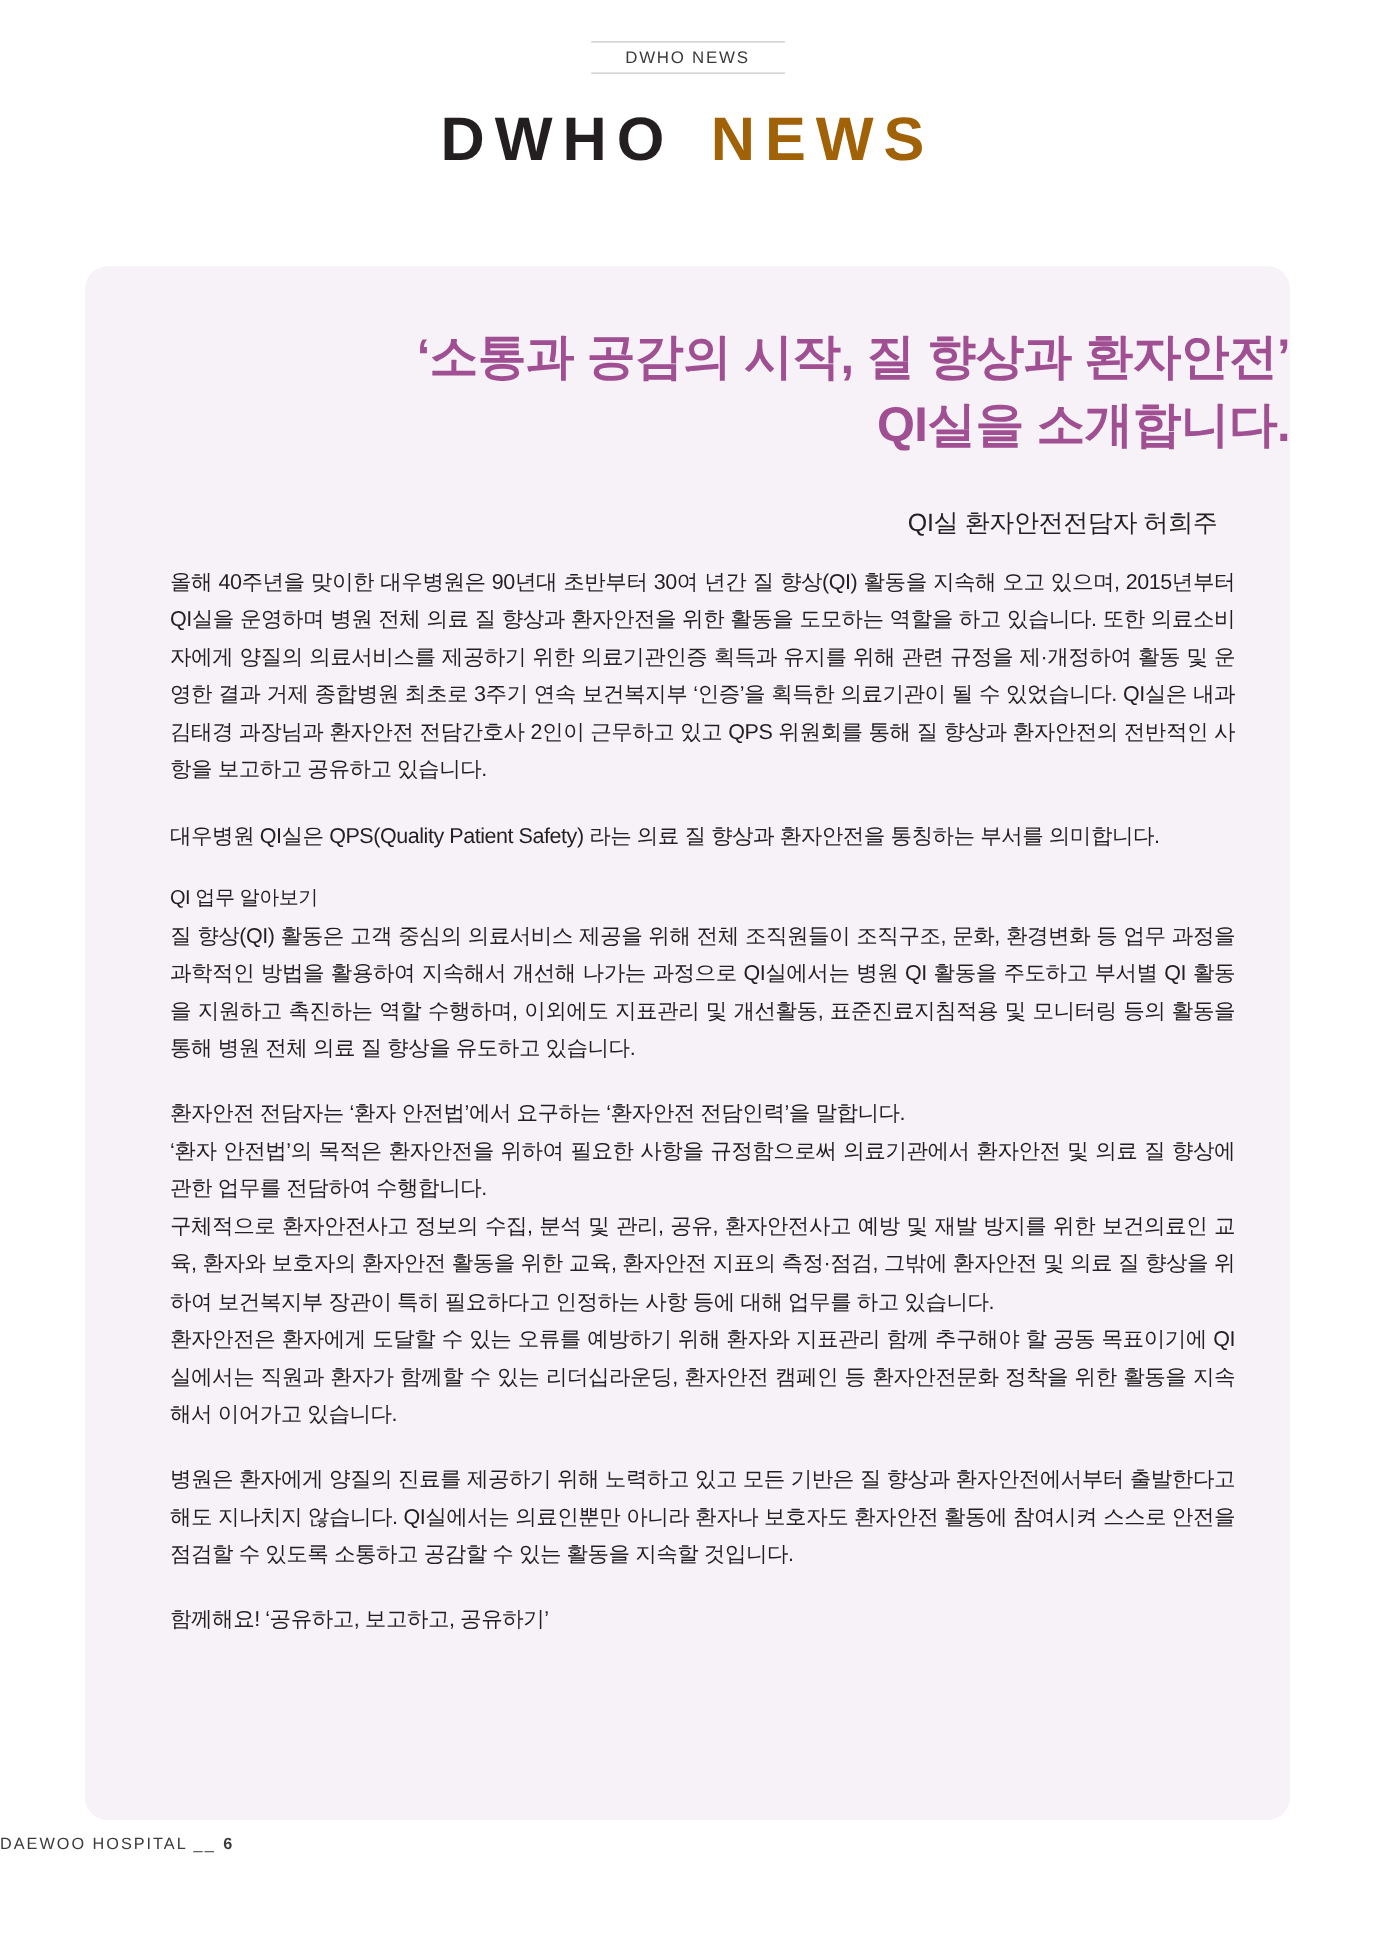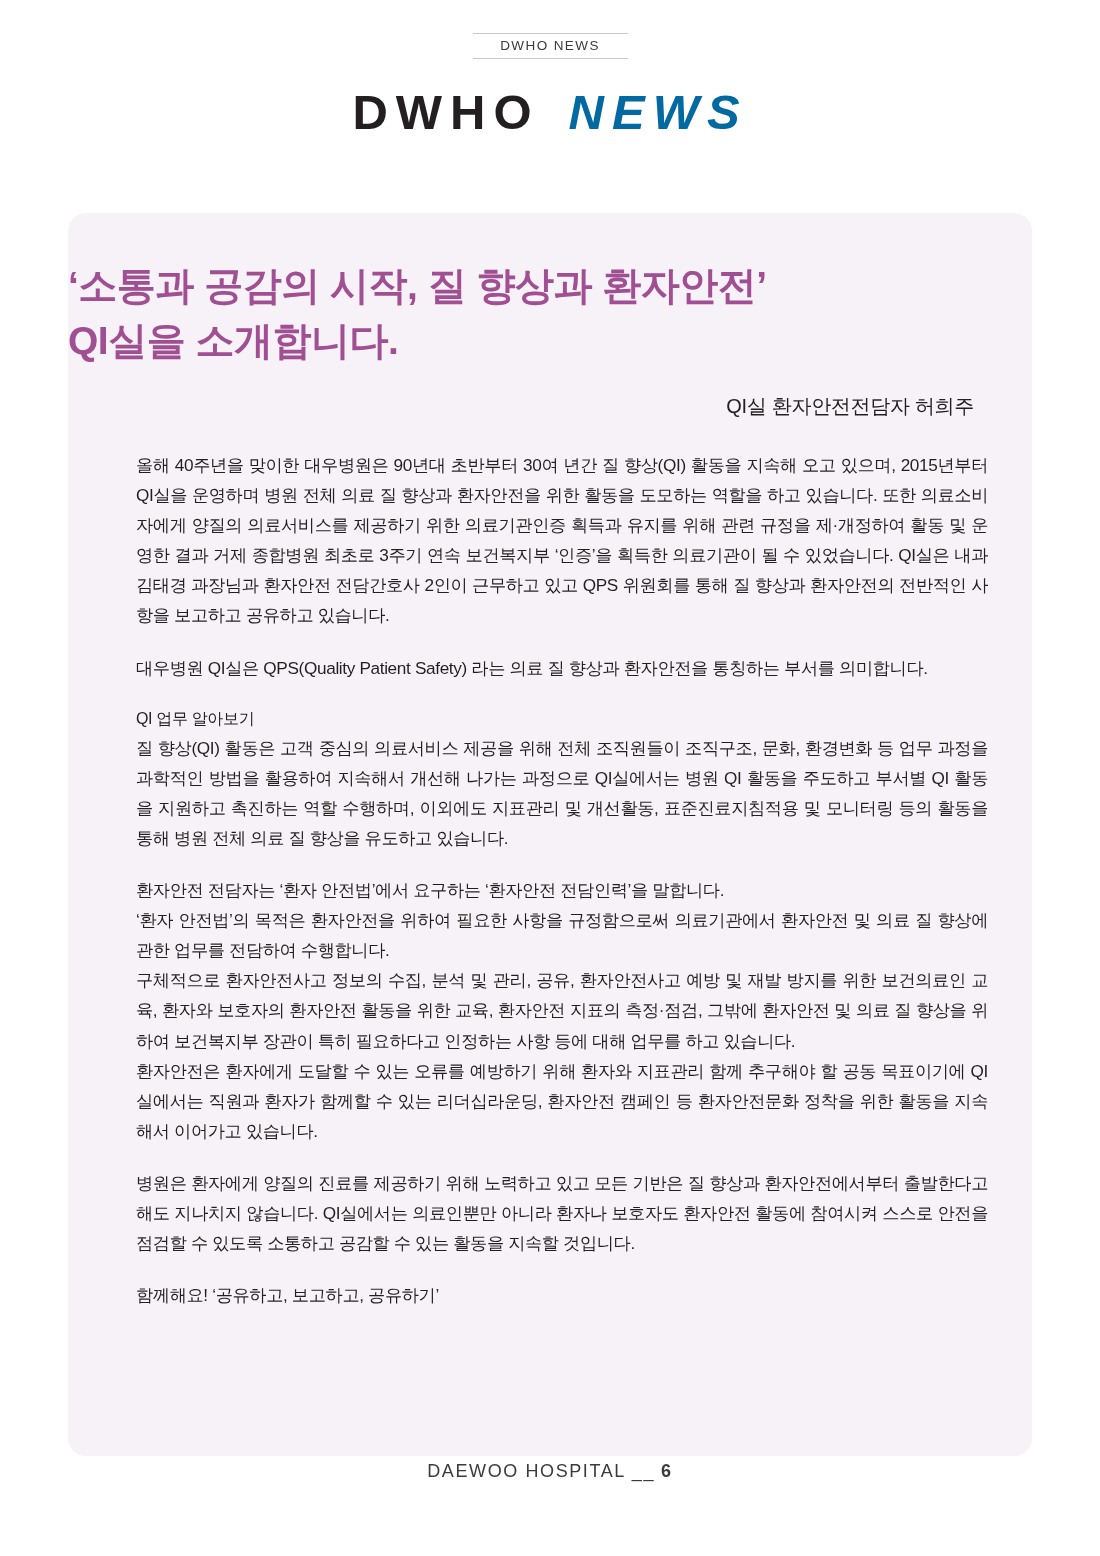--- a/index.html
+++ b/index.html
@@ -54,51 +54,51 @@
     white-space: nowrap;
   }
   .masthead span {
     font-size: 49px;
     font-weight: bold;
     letter-spacing: 8px;
     line-height: 1;
     vertical-align: baseline;
   }
   .masthead .dwho { color: #231f20; }
-  .masthead .news { color: #0369a1; margin-left: 29px; font-style: italic; }
+  .masthead .news { color: #a16207; margin-left: 29px; }
 
   
   .card {
     position: absolute;
     top: 213px;
     left: 68px;
     width: 964px;
     height: 1243px;
     background: #f7f2f7;
     border-radius: 18px;
   }
 
   .title-block {
     position: absolute;
     top: 45px;
     left: 0;
     width: 964px;
-    text-align: left;
+    text-align: right;
   }
   .title-line {
     color: #a14f93;
     font-size: 39px;
     font-weight: bold;
     line-height: 1.42;
     letter-spacing: -0.5px;
   }
 
   .byline {
     position: absolute;
-    top: 180px;
+    top: 192px;
     right: 58px;
     font-size: 20px;
     color: #231f20;
     letter-spacing: -0.3px;
   }
 
   .body {
     position: absolute;
     top: 237px;
     left: 68px;
@@ -120,22 +120,22 @@
     letter-spacing: -0.35px;
     margin: 0;
   }
 
   
   .footer {
     position: absolute;
     bottom: 40px;
     left: 0;
     width: 1100px;
-    text-align: center;
-    font-size: 18px;
+    text-align: left;
+    font-size: 13px;
     letter-spacing: 1.6px;
     color: #3b3b3b;
   }
   .footer .page-num {
     margin-left: 6px;
     font-weight: bold;
   }
 </style>
 </head>
 <body>

